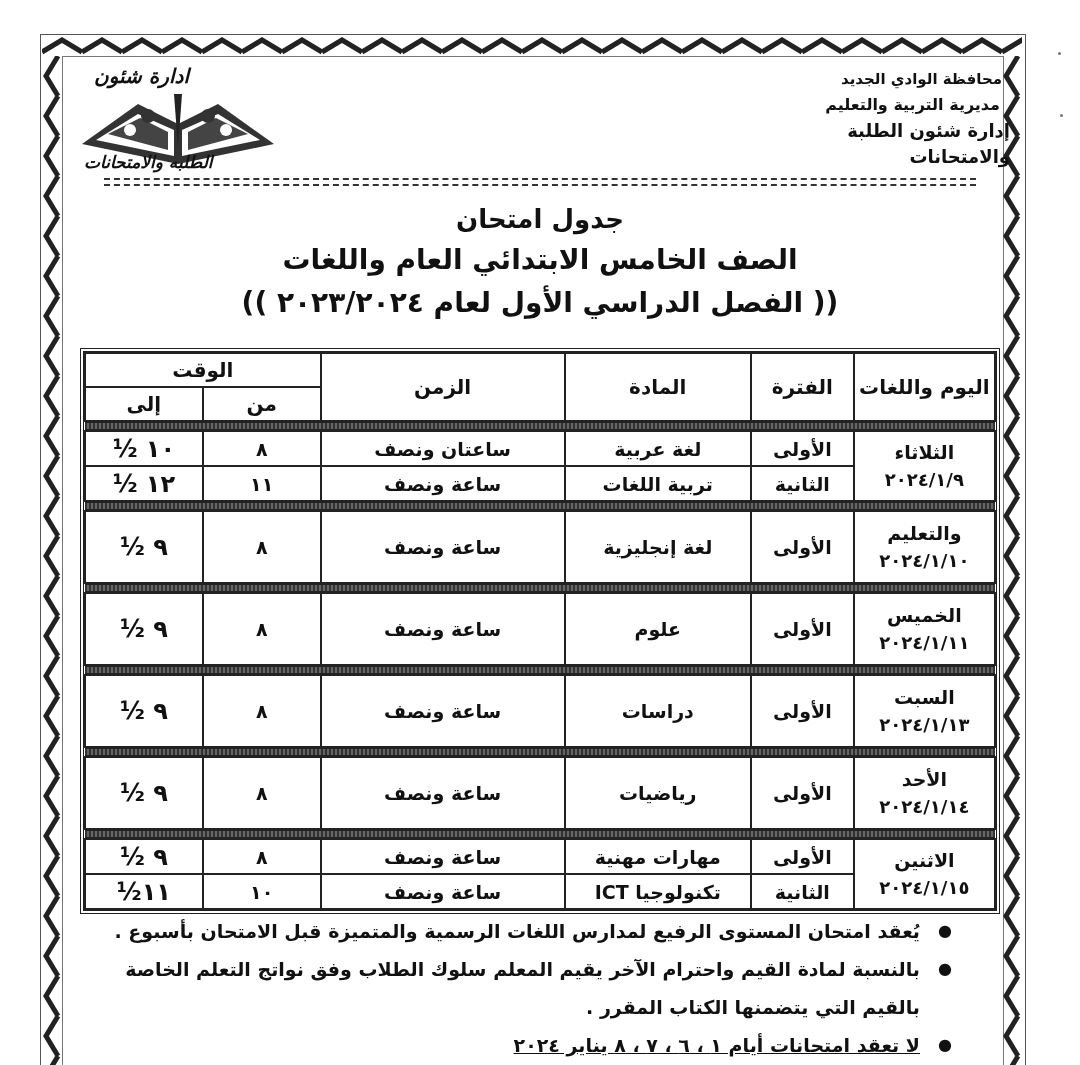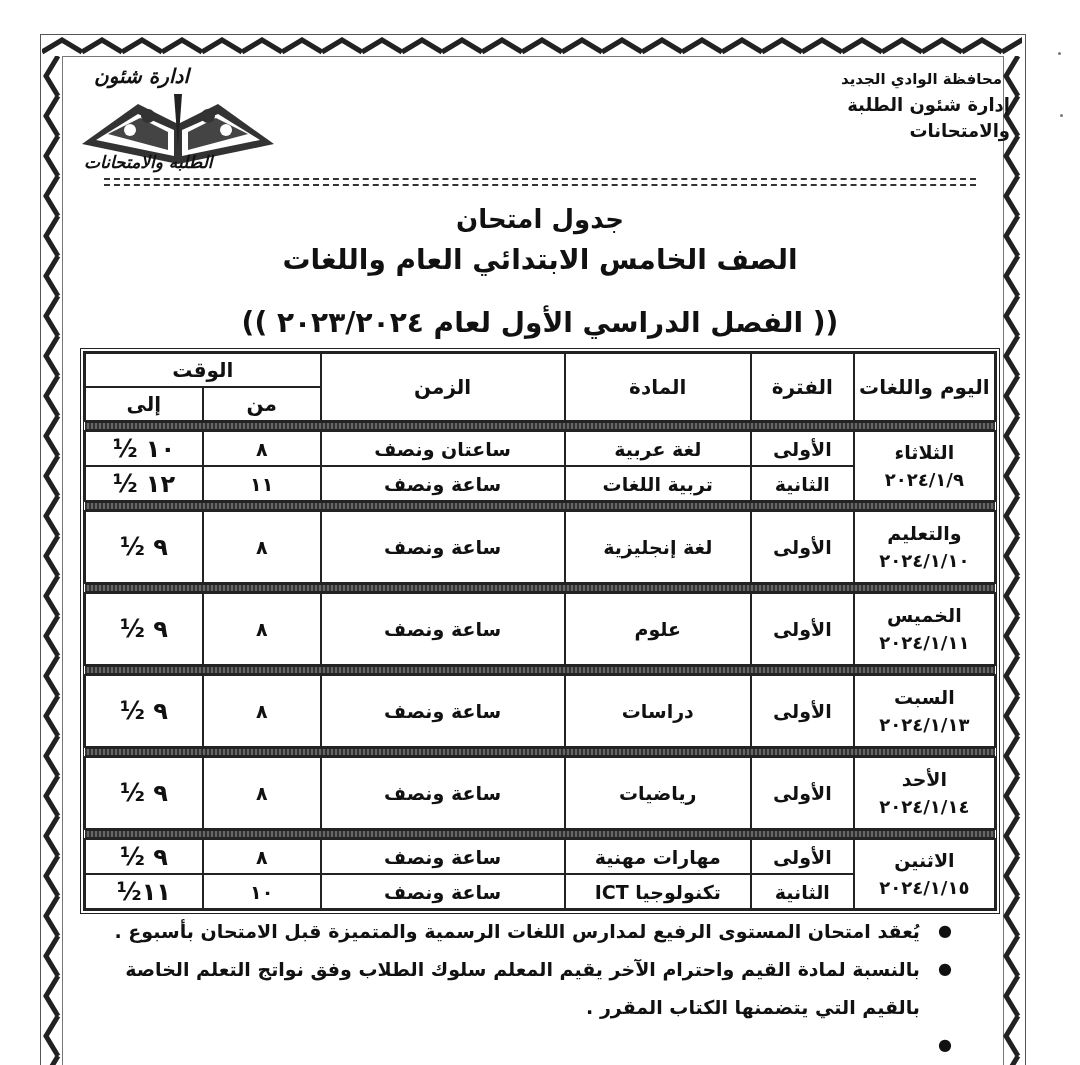--- a/index.html
+++ b/index.html
@@ -23,21 +23,21 @@
   .logo { position: absolute; left: 78px; top: 64px; width: 200px; height: 120px; }
   .logo-top { position: absolute; left: 94px; top: 64px; font-family: "DejaVu Serif", serif; font-style: italic; font-size: 20px; font-weight: bold; direction: rtl; }
   .logo-bottom { position: absolute; left: 84px; top: 152px; font-family: "DejaVu Serif", serif; font-style: italic; font-size: 17px; font-weight: bold; direction: rtl; }
 
   .separator { position: absolute; left: 104px; top: 178px; width: 872px; height: 8px; border-top: 2px dashed #333; border-bottom: 2px dashed #333; box-sizing: border-box; }
 
   
   .title-block { position: absolute; left: 200px; width: 680px; top: 200px; text-align: center; direction: rtl; }
   .title-1 { font-size: 26px; font-weight: bold; line-height: 38px; }
   .title-2 { font-size: 28px; font-weight: bold; line-height: 44px; }
-  .title-3 { font-size: 28px; font-weight: bold; line-height: 42px; margin-top: 20px; }
+  .title-3 { font-size: 28px; font-weight: bold; line-height: 42px; }
 
   
   .schedule { position: absolute; left: 80px; top: 348px; width: 920px; border: 4px double #222; box-sizing: border-box; direction: rtl; }
   table { border-collapse: collapse; width: 100%; table-layout: fixed; }
   th, td { border: 2px solid #222; text-align: center; font-weight: bold; padding: 0; font-size: 19px; }
   th { font-size: 20px; height: 32px; }
   td { height: 33px; }
   tr.group-sep td { height: 0; border: none; padding: 0; }
   .sep-bar { height: 6px; background: repeating-linear-gradient(90deg, #333 0 2px, #666 2px 4px); border-top: 1px solid #222; border-bottom: 1px solid #222; }
   .day-cell { line-height: 28px; }
@@ -86,20 +86,21 @@
       <polyline points="16,0 4,20 16,40" fill="none" stroke="#222" stroke-width="5"></polyline>
     </pattern>
   </defs>
   <rect width="20" height="1010" fill="url(#zr)"></rect>
 </svg>
 <div class="stray-dot" style="left:1058px; top:52px;"></div>
 <div class="stray-dot" style="left:1060px; top:114px;"></div>
 
 <div class="header-right">
   <div class="l1">محافظة الوادي الجديد</div>
+  <div class="l2">مديرية التربية والتعليم</div>
   <div class="l3">إدارة شئون الطلبة والامتحانات</div>
 </div>
 
 <svg class="logo" viewBox="0 0 200 120">
   <polygon points="4,80 60,40 100,60 100,100" fill="#333"></polygon>
   <polygon points="196,80 140,40 100,60 100,100" fill="#333"></polygon>
   <polygon points="18,76 60,50 96,66 96,92" fill="#fff"></polygon>
   <polygon points="182,76 140,50 104,66 104,92" fill="#fff"></polygon>
   <polygon points="30,70 62,54 90,68 90,86" fill="#444"></polygon>
   <polygon points="170,70 138,54 110,68 110,86" fill="#444"></polygon>
@@ -268,14 +269,15 @@
   <div class="note">
     <span class="bullet">●</span>
     <span class="txt">يُعقد امتحان المستوى الرفيع لمدارس اللغات الرسمية والمتميزة قبل الامتحان بأسبوع .</span>
   </div>
   <div class="note">
     <span class="bullet">●</span>
     <span class="txt">بالنسبة لمادة القيم واحترام الآخر يقيم المعلم سلوك الطلاب وفق نواتج التعلم الخاصة بالقيم التي يتضمنها الكتاب المقرر .</span>
   </div>
   <div class="note underline">
     <span class="bullet">●</span>
+    <span class="txt">لا تعقد امتحانات أيام ١ ، ٦ ، ٧ ، ٨ يناير ٢٠٢٤</span>
   </div>
 </div>
 
 </body></html>

